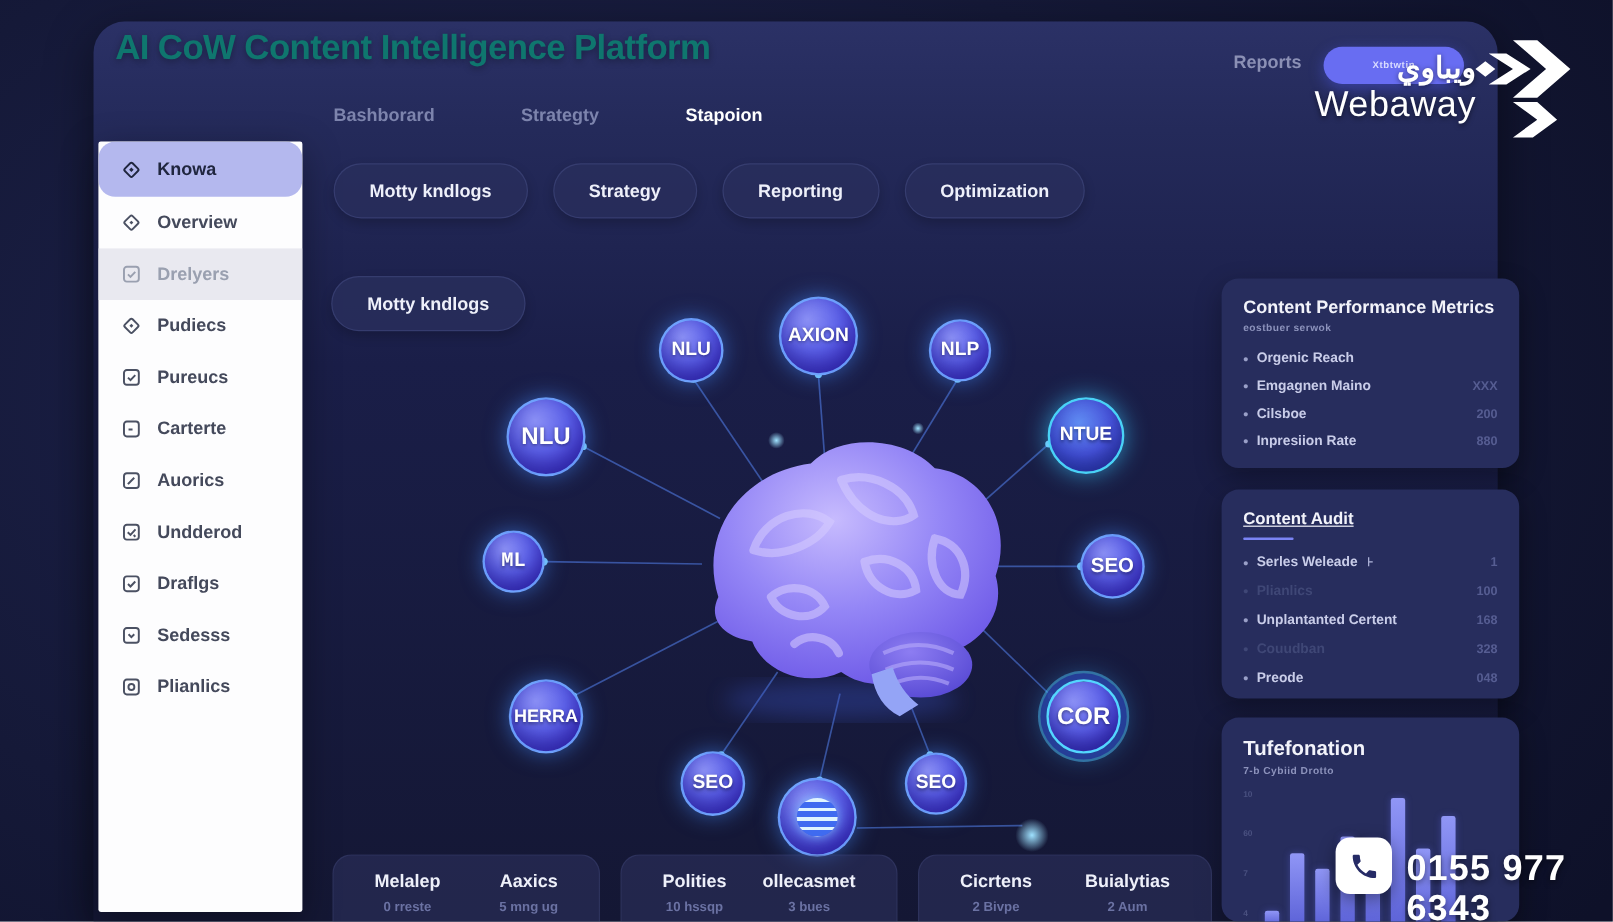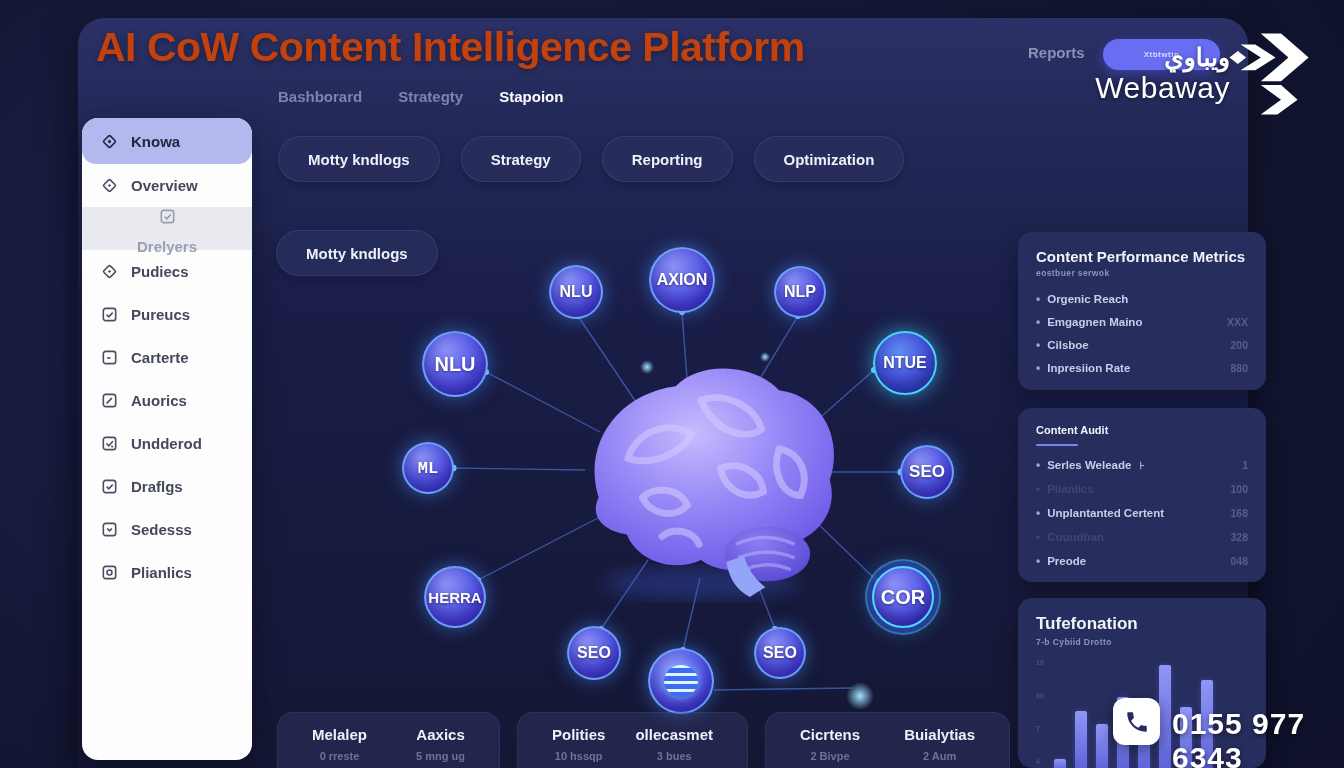--- a/index.html
+++ b/index.html
@@ -14,53 +14,53 @@
 
   
   .main-card {
     left:78px; top:18px; width:1170px; height:750px;
     border-radius:26px 26px 0 0;
     background:linear-gradient(180deg,#2b3166 0%, #242a5a 12%, #1a1e48 38%, #141734 100%);
     box-shadow:0 10px 40px rgba(0,0,0,.45);
   }
 
   
-  .page-title { left:96px; top:24px; font-size:41px; font-weight:800; letter-spacing:-0.5px; color:#c2410c; text-shadow:0 2px 6px rgba(0,0,0,.35); }
-  .tabs { left:278px; top:88px; display:flex; gap:36px; }
+  .page-title { left:96px; top:24px; font-size:29px; font-weight:800; letter-spacing:-0.5px; color:#0f766e; text-shadow:0 2px 6px rgba(0,0,0,.35); }
+  .tabs { left:278px; top:88px; display:flex; gap:72px; }
   .tab { font-size:15px; font-weight:700; color:#7d84ad; cursor:pointer; }
   .tab.active { color:#ffffff; }
   .reports-link { left:1028px; top:44px; font-size:15px; font-weight:700; color:#8b90b5; }
   .action-pill {
     left:1103px; top:39px; width:117px; height:31px; border-radius:16px;
     background:#686df2; box-shadow:0 4px 12px rgba(80,90,240,.45);
     display:flex; align-items:center; justify-content:center;
     font-size:8px; font-weight:700; color:#d9dcff; letter-spacing:.5px;
   }
   .brand { left:1040px; top:42px; width:190px; text-align:right; z-index:5; pointer-events:none; }
   .brand-ar { font-size:25px; font-weight:700; color:#fff; line-height:30px; text-shadow:0 1px 4px rgba(0,0,0,.5); }
   .brand-en { font-size:30px; font-weight:500; color:#fff; line-height:32px; letter-spacing:.5px; text-shadow:0 1px 4px rgba(0,0,0,.5); }
   .logo-mark { left:1224px; top:28px; width:92px; height:92px; z-index:5; }
 
   
   .sidebar {
     left:82px; top:118px; width:170px; height:642px;
-    background:#fdfdfe; border-radius:16px;
+    background:#fdfdfe; border-radius:2px;
     box-shadow:0 8px 30px rgba(0,0,0,.35);
     overflow:hidden;
   }
   .side-active {
     height:46px; border-radius:14px; background:#b4b8ee;
     display:flex; align-items:center; gap:12px; padding:0 18px;
     font-size:15px; font-weight:700; color:#20263f;
   }
   .side-item {
     height:43px; display:flex; align-items:center; gap:12px; padding:0 18px;
     font-size:15px; font-weight:600; color:#44495b; cursor:pointer;
   }
-  .side-item.gray { background:#e9e9f0; color:#9aa0b0;flex-direction:column; }
+  .side-item.gray { background:#e9e9f0; color:#9aa0b0; }
   .side-item:first-of-type { margin-top:10px; }
   .side-icon { width:19px; height:19px; flex:0 0 19px; display:flex; }
   .side-icon svg { width:100%; height:100%; stroke:#4b5163; fill:none; stroke-width:1.7; }
   .gray .side-icon svg { stroke:#9aa0b0; }
 
   
   .pill-row { left:278px; top:136px; display:flex; gap:21px; }
   .pill {
     height:46px; padding:0 29px; border-radius:23px;
     background:rgba(40,46,92,.85); border:1px solid rgba(130,140,210,.18);
@@ -370,21 +370,21 @@
       </div>
     <div class="metric-row">
         <span class="dot">•</span>
         <span>Inpresiion Rate</span>
         <span class="val">880</span>
       </div>
   </div>
 </div>
 
 <div class="abs panel" style="top:408px; height:174px;">
-  <div class="panel-title" style="font-size:11px;">Content Audit</div>
+  <div class="panel-title" style="font-size:14px;text-decoration:underline;">Content Audit</div>
   <div class="audit-underline"></div>
   <div class="metric-list" style="margin-top:12px; gap:10px;">
     <div class="metric-row">
         <span class="dot">•</span>
         <span>Serles Weleade</span>
         <span class="suffix-glyph">⊦</span>
         <span class="val">1</span>
       </div>
     <div class="metric-row muted">
         <span class="dot">•</span>

